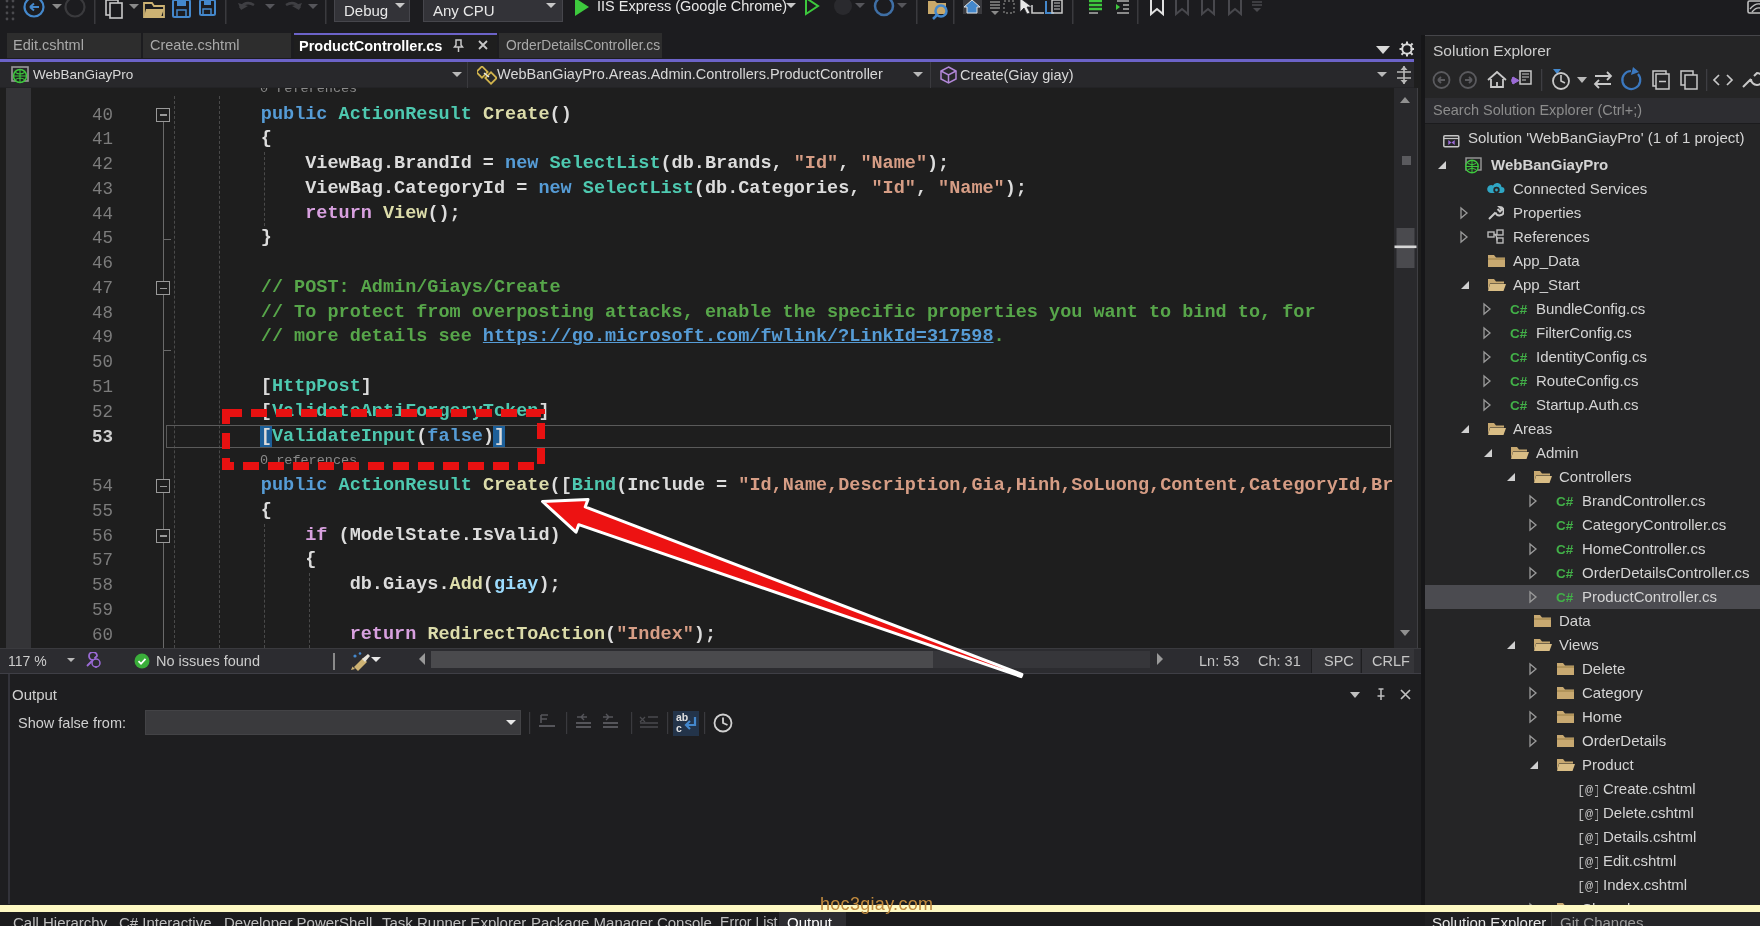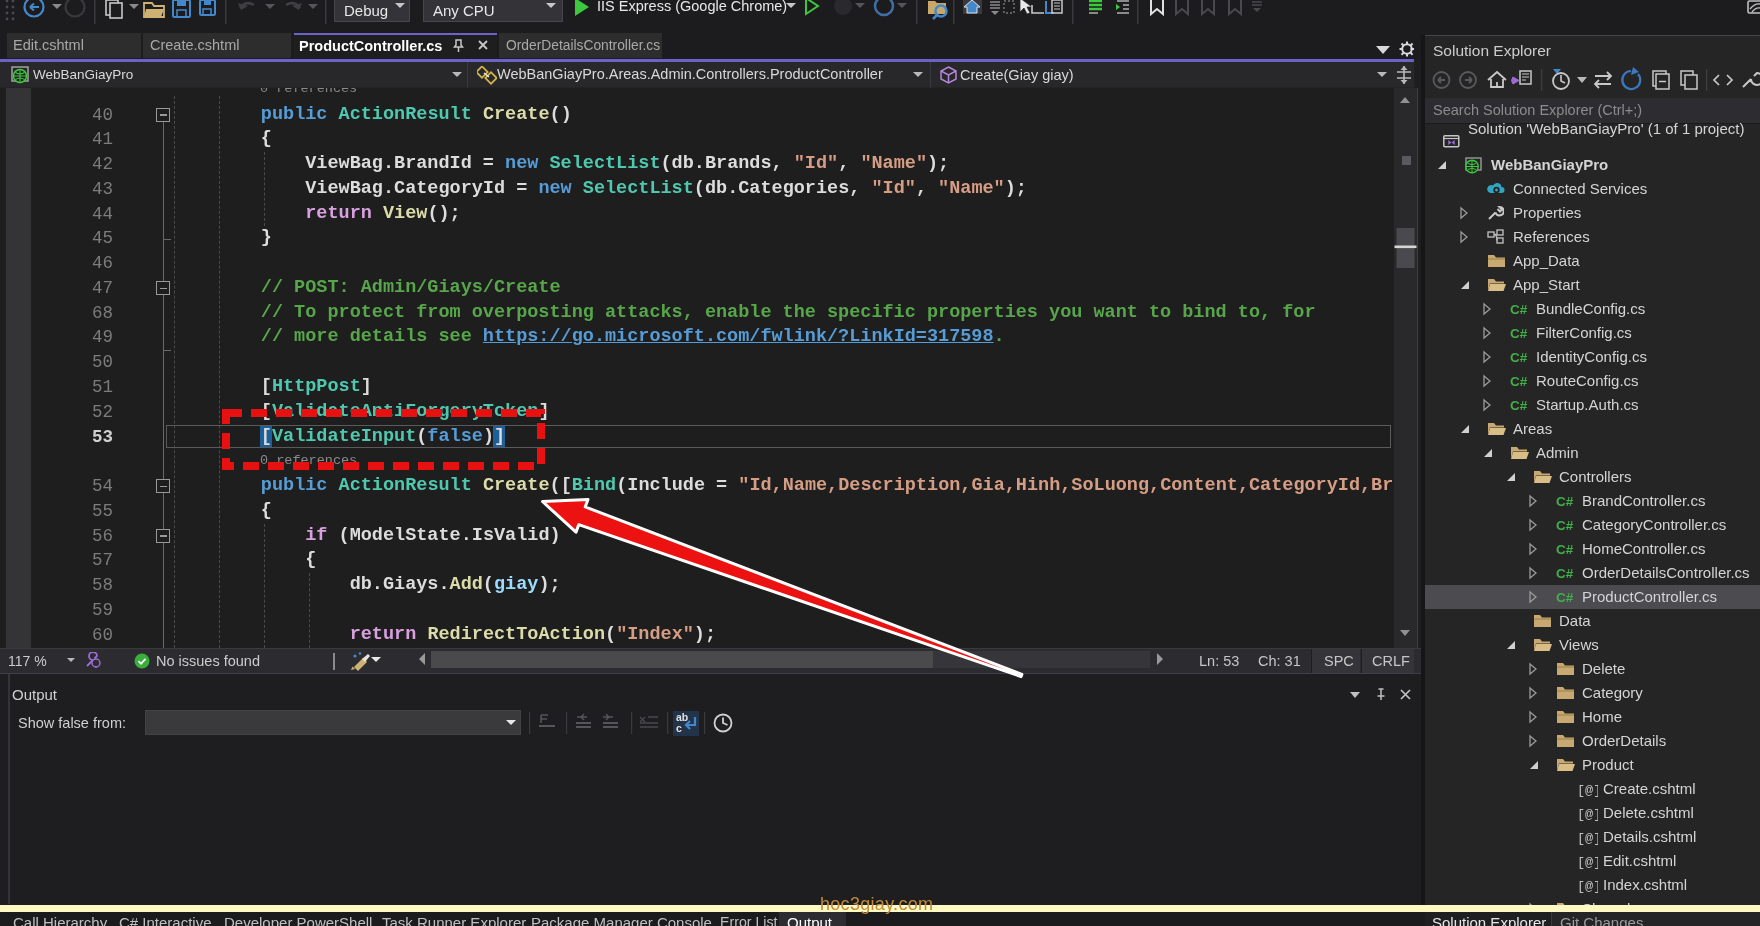--- a/index.html
+++ b/index.html
@@ -171,21 +171,21 @@
 <div class="abs" style="left:156px;top:440.99px;width:14px;height:14px;background:#1e1e1e;border:1.4px solid #999"></div>
 <div class="abs" style="left:159.5px;top:447.28999999999996px;width:7px;height:1.4px;background:#999"></div>
 <div class="ln" style="left:0;top:14.515px;color:#7c7c7c">40</div>
 <div class="ln" style="left:0;top:39.28500000000001px;color:#7c7c7c">41</div>
 <div class="ln" style="left:0;top:64.055px;color:#7c7c7c">42</div>
 <div class="ln" style="left:0;top:88.82500000000002px;color:#7c7c7c">43</div>
 <div class="ln" style="left:0;top:113.59500000000003px;color:#7c7c7c">44</div>
 <div class="ln" style="left:0;top:138.365px;color:#7c7c7c">45</div>
 <div class="ln" style="left:0;top:163.135px;color:#7c7c7c">46</div>
 <div class="ln" style="left:0;top:187.90499999999997px;color:#7c7c7c">47</div>
-<div class="ln" style="left:0;top:212.675px;color:#7c7c7c">68</div>
+<div class="ln" style="left:0;top:212.675px;color:#7c7c7c">48</div>
 <div class="ln" style="left:0;top:237.44500000000005px;color:#7c7c7c">49</div>
 <div class="ln" style="left:0;top:262.21500000000003px;color:#7c7c7c">50</div>
 <div class="ln" style="left:0;top:286.985px;color:#7c7c7c">51</div>
 <div class="ln" style="left:0;top:311.755px;color:#7c7c7c">52</div>
 <div class="ln" style="left:0;top:336.525px;color:#d0d0d0;font-weight:700">53</div>
 <div class="ln" style="left:0;top:386.06500000000005px;color:#7c7c7c">54</div>
 <div class="ln" style="left:0;top:410.83500000000004px;color:#7c7c7c">55</div>
 <div class="ln" style="left:0;top:435.605px;color:#7c7c7c">56</div>
 <div class="ln" style="left:0;top:460.375px;color:#7c7c7c">57</div>
 <div class="ln" style="left:0;top:485.145px;color:#7c7c7c">58</div>
@@ -367,21 +367,21 @@
         <path d="M318 24 l8 -8 M326 16 a6 6 0 1 0 6 -6 l-3 3"></path>
       </g>
 </svg>
 <div class="abs" style="left:0;top:62px;width:335px;height:26px;background:#2d2d31;border-bottom:1px solid #1b1b1d"></div>
 <div class="abs" style="left:8px;top:66px;color:#8c8c8c;font-size:14.5px">Search Solution Explorer (Ctrl+;)</div>
 <span class="abs" style="left:18px;top:97px"><svg width="17" height="16" viewBox="0 0 17 16">
         <rect x="0.8" y="2.8" width="15" height="11" rx="1" fill="none" stroke="#c5c5c5" stroke-width="1.5"></rect>
         <path d="M1 5.5h15" stroke="#c5c5c5" stroke-width="1.2"></path>
         <path d="M8.5 9.5 l-3.2 -2.6 v5.2 z M8.5 9.5 l3.2 -2.6 v5.2 z" fill="#9b6bd6"></path>
       </svg></span>
-<div class="trow" style="left:43px;top:81px;font-weight:400">Solution 'WebBanGiayPro' (1 of 1 project)</div>
+<div class="trow" style="left:43px;top:90px;font-weight:400">Solution 'WebBanGiayPro' (1 of 1 project)</div>
 <svg class="abs" style="left:11px;top:122px" width="12" height="14" viewBox="0 0 12 14">
       <path d="M10 3 v8 h-8 z" fill="#d0d0d0"></path>
     </svg>
 <span class="abs" style="left:39px;top:121px"><svg width="18" height="17" viewBox="0 0 18 17">
         <rect x="2" y="1" width="15" height="12" fill="none" stroke="#9a9a9a" stroke-width="1.4"></rect>
         <circle cx="8" cy="9.5" r="6.2" fill="#252526" stroke="#3dc93d" stroke-width="1.4"></circle>
         <path d="M2 9.5h12M8 3.5v12M4 6.5q4 2.6 8 0M4 12.5q4-2.6 8 0" stroke="#3dc93d" stroke-width="1" fill="none"></path>
       </svg></span>
 <div class="trow" style="left:66px;top:117px;font-weight:700">WebBanGiayPro</div>
 <span class="abs" style="left:62px;top:145px"><svg width="18" height="16" viewBox="0 0 18 16">

